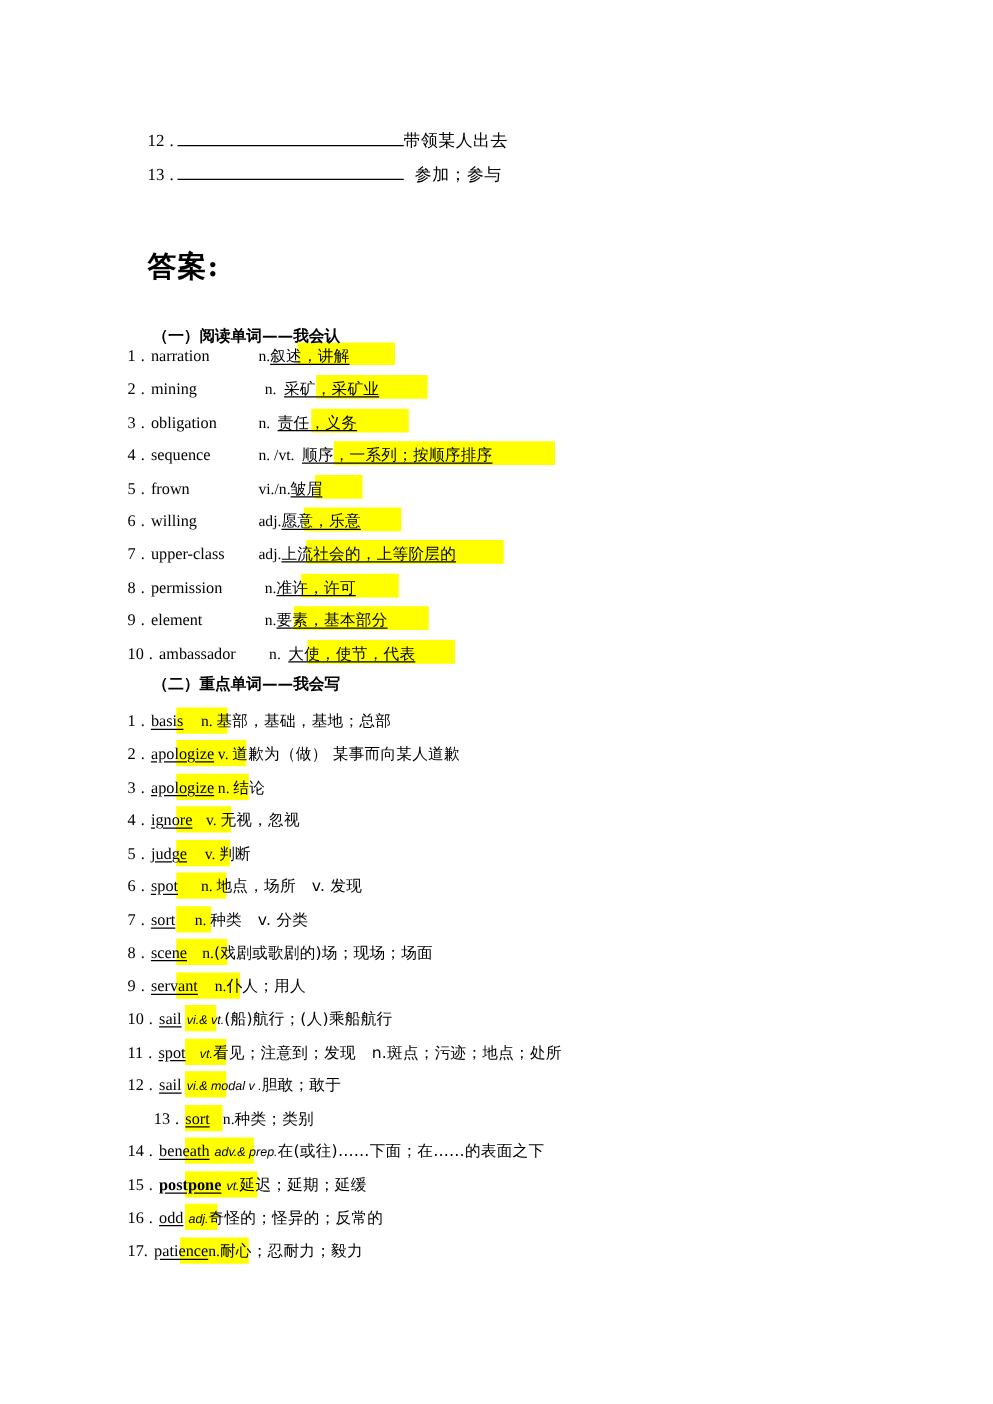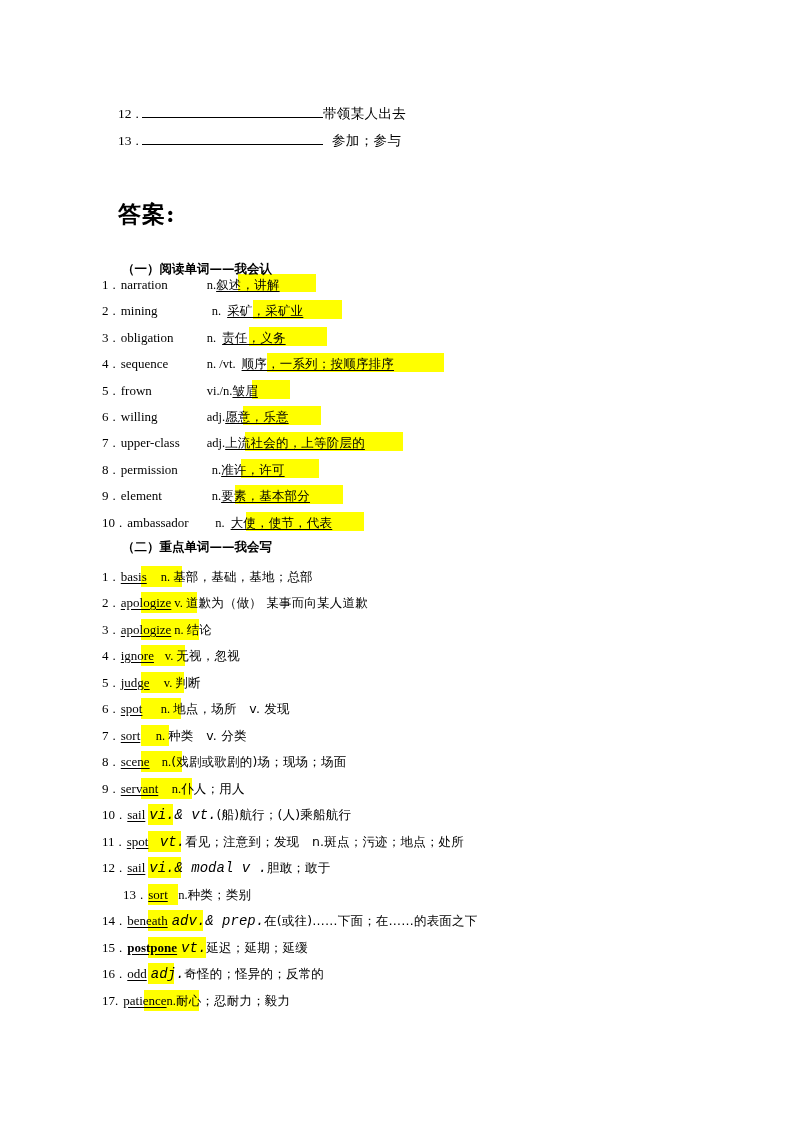--- a/index.html
+++ b/index.html
@@ -91,22 +91,22 @@
   .v-word {
     display: inline-block;
     font-family: "Liberation Serif", serif;
     font-size: 13px;
   }
   .v-pos {
     font-family: "Liberation Serif", serif;
     font-size: 12.5px;
   }
   .v-pos-i {
-    font-family: Liberation Mono, monospace;
-    font-size: 14px;
+    font-family: Liberation Sans, sans-serif;
+    font-size: 10px;
     font-style: italic;
   }
   .v-cn {
     font-family: "DejaVu Sans", "Liberation Sans", sans-serif;
     font-size: 12.5px;
     letter-spacing: 0.2px;
   }
   .v-word.hl-word {
     text-decoration: underline;
     text-underline-offset: 1.5px;

